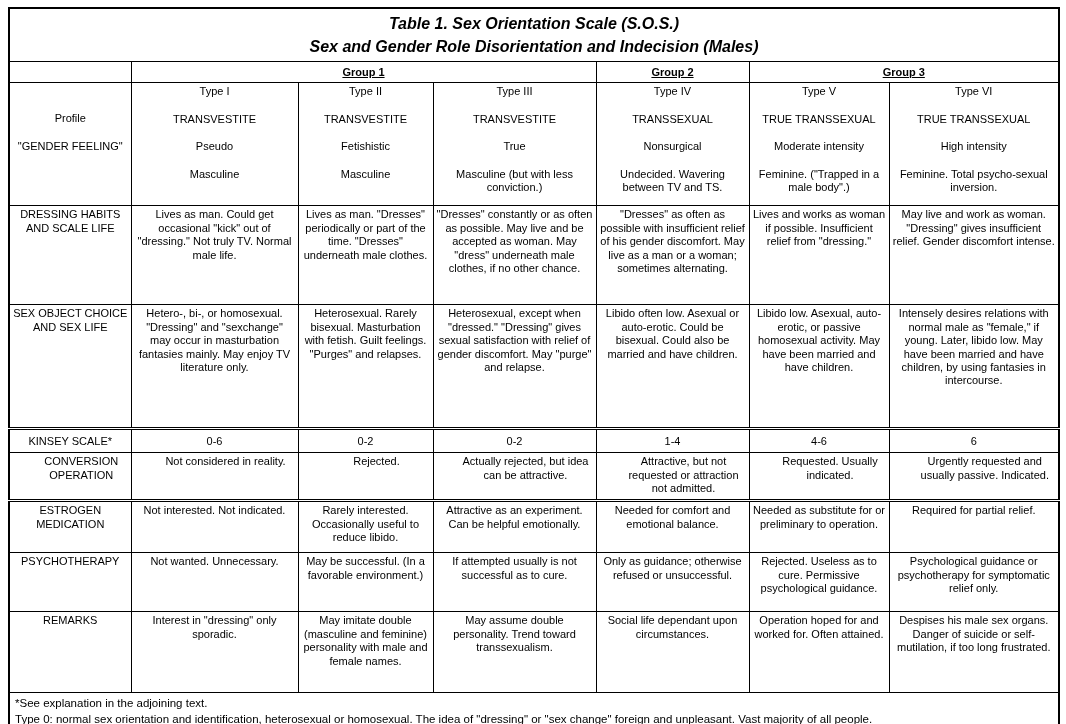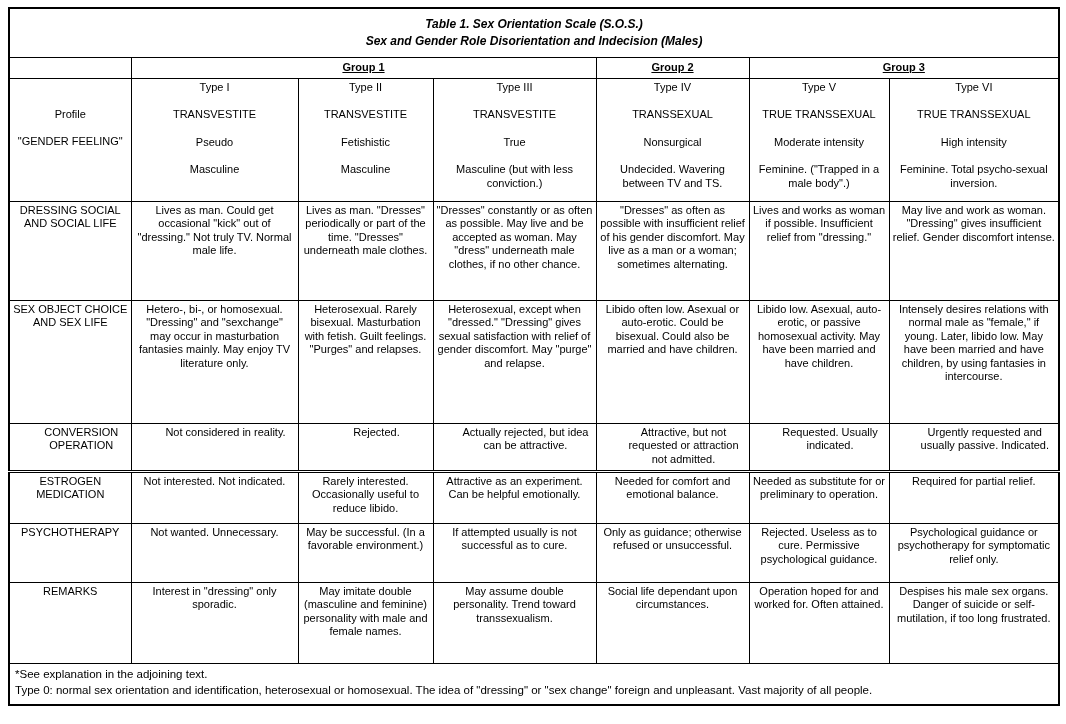--- a/index.html
+++ b/index.html
@@ -34,21 +34,21 @@
   }
   
   tr.title-row td {
     height: 42px;
     vertical-align: middle;
     padding: 3px;
   }
   .title-line {
     font-weight: bold;
     font-style: italic;
-    font-size: 12px;
+    font-size: 16px;
     line-height: 1.45;
   }
   
   tr.group-row td {
     height: 18px;
     vertical-align: middle;
     font-weight: bold;
     padding: 1px 2px;
     text-decoration: underline;
   }
@@ -142,39 +142,48 @@
       </td>
       <td>
         <div class="pline">Type VI</div>
         <div class="pline">TRUE TRANSSEXUAL</div>
         <div class="pline">High intensity</div>
         <div>Feminine. Total psycho-sexual inversion.</div>
       </td>
     </tr>
 
     <tr class="r-dressing">
-      <td>DRESSING SOCIAL AND SOCIAL LIFE</td>
+      <td>DRESSING HABITS AND SCALE LIFE</td>
       <td>Lives as man. Could get occasional "kick" out of "dressing." Not truly TV. Normal male life.</td>
       <td>Lives as man. "Dresses" periodically or part of the time. "Dresses" underneath male clothes.</td>
       <td>"Dresses" constantly or as often as possible. May live and be accepted as woman. May "dress" underneath male clothes, if no other chance.</td>
       <td>"Dresses" as often as possible with insufficient relief of his gender discomfort. May live as a man or a woman; sometimes alternating.</td>
       <td>Lives and works as woman if possible. Insufficient relief from "dressing."</td>
       <td>May live and work as woman. "Dressing" gives insufficient relief. Gender discomfort intense.</td>
     </tr>
 
     <tr class="r-sexobject">
       <td>SEX OBJECT CHOICE AND SEX LIFE</td>
       <td>Hetero-, bi-, or homosexual. "Dressing" and "sexchange" may occur in masturbation fantasies mainly. May enjoy TV literature only.</td>
       <td>Heterosexual. Rarely bisexual. Masturbation with fetish. Guilt feelings. "Purges" and relapses.</td>
       <td>Heterosexual, except when "dressed." "Dressing" gives sexual satisfaction with relief of gender discomfort. May "purge" and relapse.</td>
       <td>Libido often low. Asexual or auto-erotic. Could be bisexual. Could also be married and have children.</td>
       <td>Libido low. Asexual, auto-erotic, or passive homosexual activity. May have been married and have children.</td>
       <td>Intensely desires relations with normal male as "female," if young. Later, libido low. May have been married and have children, by using fantasies in intercourse.</td>
     </tr>
 
+    <tr class="r-kinsey dsep">
+      <td>KINSEY SCALE*</td>
+      <td>0-6</td>
+      <td>0-2</td>
+      <td>0-2</td>
+      <td>1-4</td>
+      <td>4-6</td>
+      <td>6</td>
+    </tr>
 
     <tr class="r-conversion">
       <td>CONVERSION OPERATION</td>
       <td>Not considered in reality.</td>
       <td>Rejected.</td>
       <td>Actually rejected, but idea can be attractive.</td>
       <td>Attractive, but not requested or attraction not admitted.</td>
       <td>Requested. Usually indicated.</td>
       <td>Urgently requested and usually passive. Indicated.</td>
     </tr>

